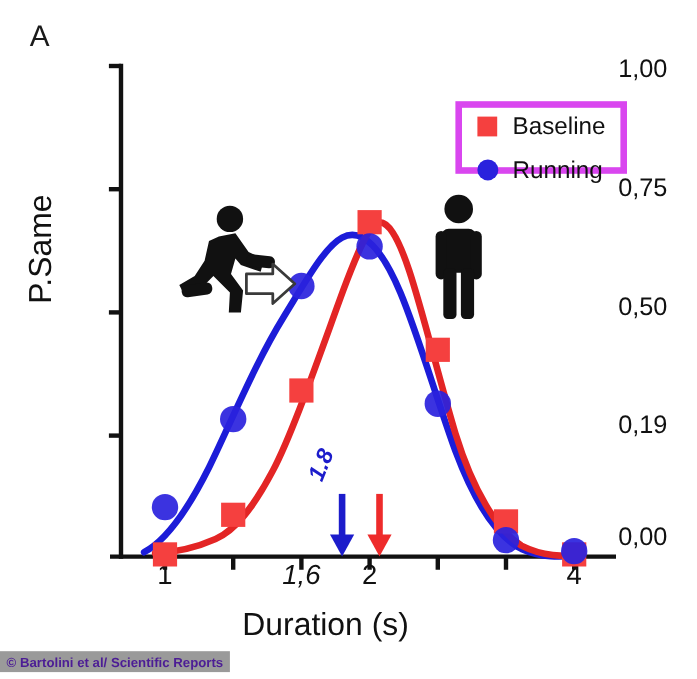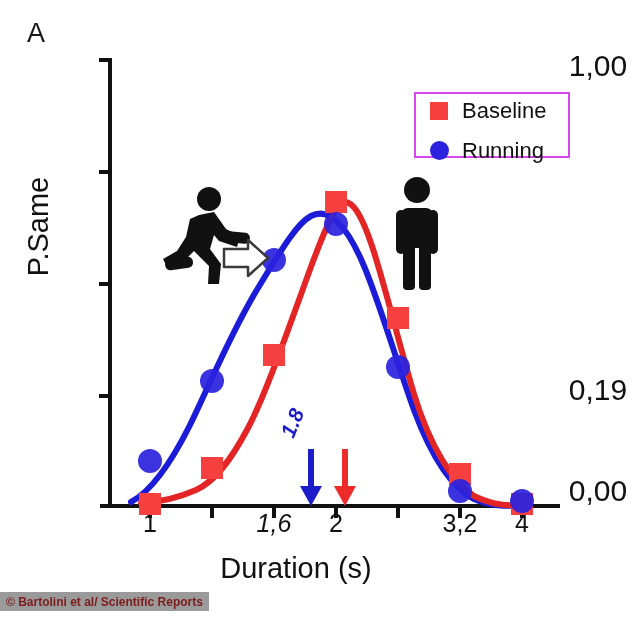--- a/index.html
+++ b/index.html
@@ -40,40 +40,40 @@
     width:592px;
     text-align:center;
     font-size:29px;
     color:#111111;
     font-family:"Liberation Sans", sans-serif;
   }
   .ytick-label{
     position:absolute;
     right:0;
     width:72px;
-    text-align:center;
-    font-size:30px;
+    text-align:left;
+    font-size:23px;
     color:#111111;
     transform:translateY(-13px);
     font-family:"Liberation Sans", sans-serif;
   }
   .xtick-label{
     position:absolute;
     top:509px;
     width:70px;
     text-align:center;
     font-size:25px;
     color:#111111;
     font-family:"Liberation Sans", sans-serif;
   }
   #legend{
     position:absolute;
     left:414px;top:92px;
     width:156px;height:66px;
-    border:2px solid #d946ef;
+    border:6px solid #d946ef;
     background:#ffffff;
     box-sizing:border-box;
   }
   .legend-row{
     position:absolute;
     left:0;
     width:156px;height:29px;
     display:flex;align-items:center;
   }
   .legend-swatch-box{
@@ -98,48 +98,49 @@
     transform:rotate(-68deg);
     transform-origin:left top;
     font-family:"Liberation Sans", sans-serif;
     white-space:nowrap;
   }
   #credit{
     position:absolute;
     left:0;top:592px;
     height:19px;
     background:#9a9a9a;
-    color:#7f1d1d;
+    color:#4c1d95;
     font-size:12px;
     font-weight:bold;
     font-family:"Liberation Sans", sans-serif;
     display:flex;align-items:center;
     padding:0 6px;
     letter-spacing:0px;
     white-space:nowrap;
   }
 </style>
 </head>
 <body>
 
 <div id="figure">
 
   <div id="panel-letter">A</div>
 
   <div id="ylabel">P.Same</div>
   <div id="xlabel">Duration (s)</div>
 
   <div class="ytick-label" style="top:62px;">1,00</div>
+  <div class="ytick-label" style="top:170px;">0,75</div>
+  <div class="ytick-label" style="top:278px;">0,50</div>
   <div class="ytick-label" style="top:386px;">0,19</div>
   <div class="ytick-label" style="top:487px;">0,00</div>
 
   <div class="xtick-label" style="left:115px;">1</div>
   <div class="xtick-label" style="left:239px;font-style:italic;">1,6</div>
   <div class="xtick-label" style="left:301px;">2</div>
-  <div class="xtick-label" style="left:425px;">3,2</div>
   <div class="xtick-label" style="left:487px;">4</div>
 
   <svg width="634" height="617" style="position:absolute;left:0;top:0;">
 
     <line x1="110" y1="58" x2="110" y2="508" stroke="#111111" stroke-width="4"></line>
     <line x1="100" y1="506" x2="560" y2="506" stroke="#111111" stroke-width="4"></line>
 
     <line x1="99" y1="60" x2="110" y2="60" stroke="#111111" stroke-width="4"></line>
     <line x1="99" y1="172" x2="110" y2="172" stroke="#111111" stroke-width="4"></line>
     <line x1="99" y1="284" x2="110" y2="284" stroke="#111111" stroke-width="4"></line>

